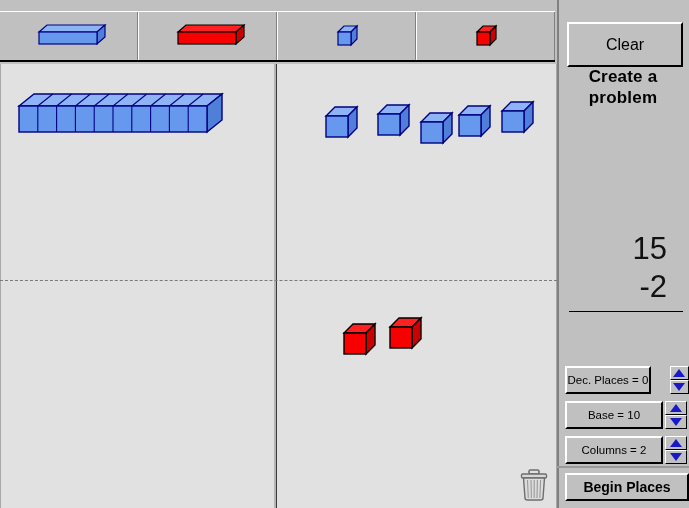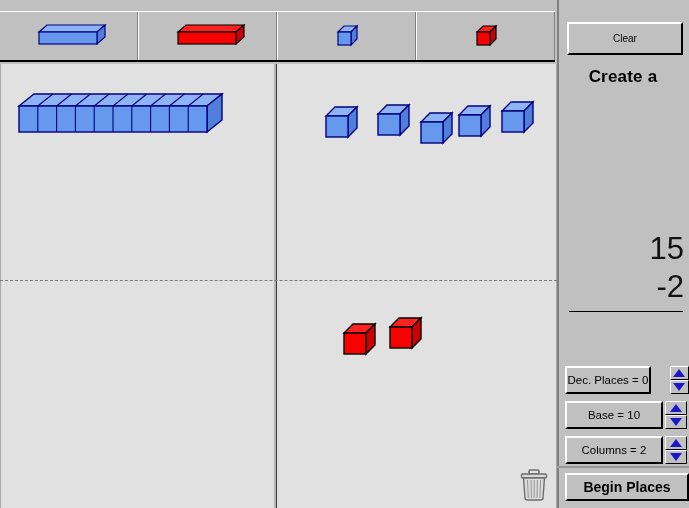--- a/index.html
+++ b/index.html
@@ -78,38 +78,38 @@
     border-top:2px solid #ffffff;
     border-left:2px solid #ffffff;
     border-right:2px solid #000000;
     border-bottom:2px solid #000000;
     box-sizing:border-box;
     display:flex;align-items:center;justify-content:center;
     cursor:pointer;
     color:#000;
   }
   .clear-btn{
-    position:absolute;left:10px;top:22px;width:116px;height:33px;
-    font-size:10px;
+    position:absolute;left:10px;top:22px;width:116px;height:45px;
+    font-size:16px;
   }
   .create-problem{
     position:absolute;left:0;top:66px;width:132px;
     text-align:center;
     color:#000000;
     font-weight:bold;
     font-size:17px;
     line-height:21px;
     letter-spacing:0.2px;
   }
   .sum-area{
     position:absolute;left:0;top:230px;width:132px;
   }
   .sum-line{
     text-align:right;
-    padding-right:5px;
+    padding-right:22px;
     font-size:31px;
     line-height:38px;
     color:#111;
     font-family:"Liberation Sans", sans-serif;
   }
   .sum-rule{
     position:absolute;left:12px;top:81px;width:114px;height:1px;background:#000;
   }
 
   .spin-row{
@@ -308,20 +308,21 @@
     </div>
   </div>
 
   <div class="panel">
     <div class="panel-sep"></div>
 
     <div class="btn3d clear-btn">Clear</div>
 
     <div class="create-problem">
       <div>Create a</div>
+      <div>problem</div>
     </div>
 
     <div class="sum-area">
       <div class="sum-line">15</div>
       <div class="sum-line">-2</div>
       <div class="sum-rule"></div>
     </div>
 
     <div class="spin-row" style="top:366px;gap:17px;">
       <div class="btn3d spin-label">Dec. Places = 0</div>

